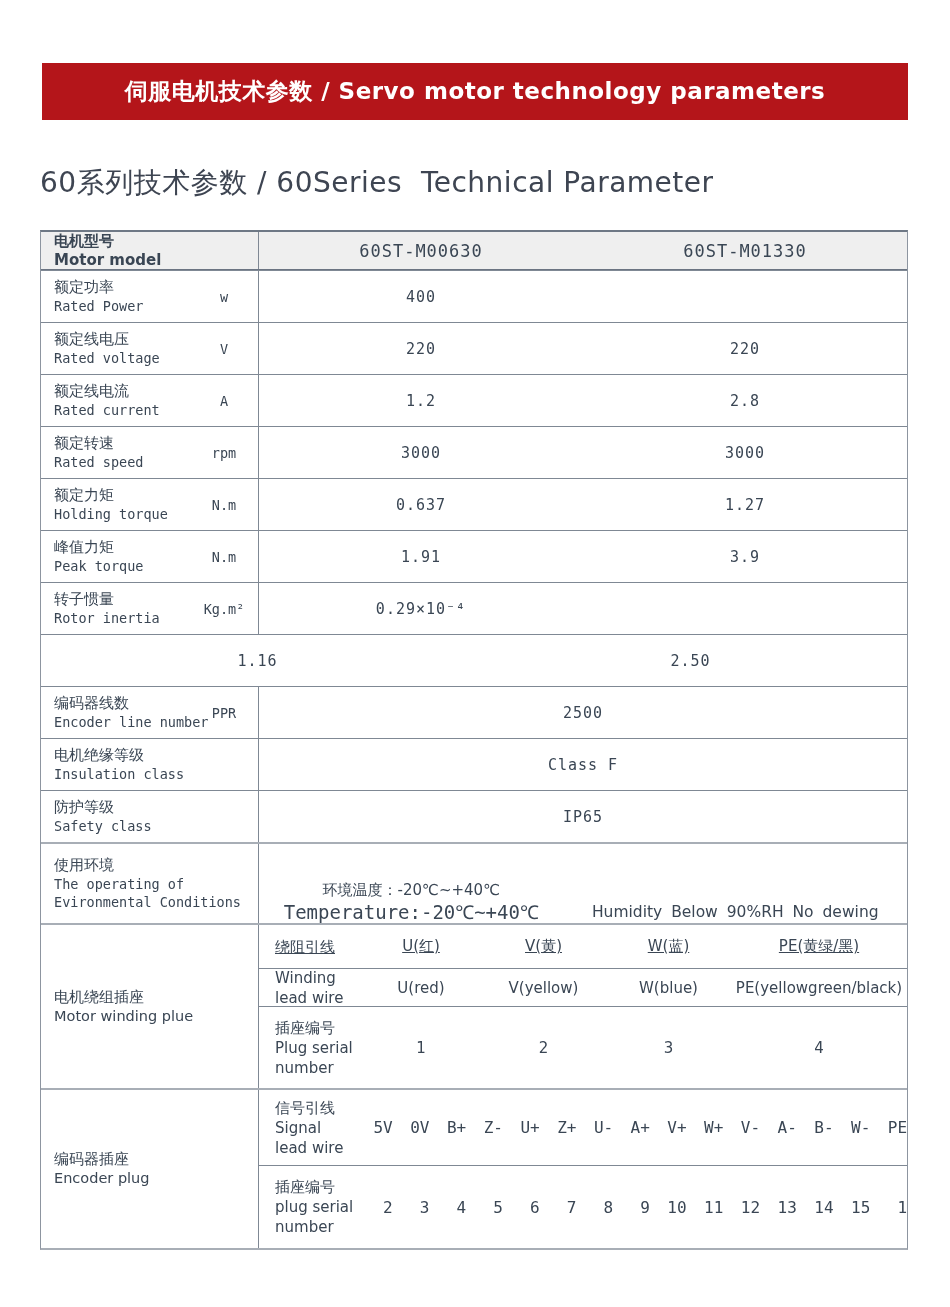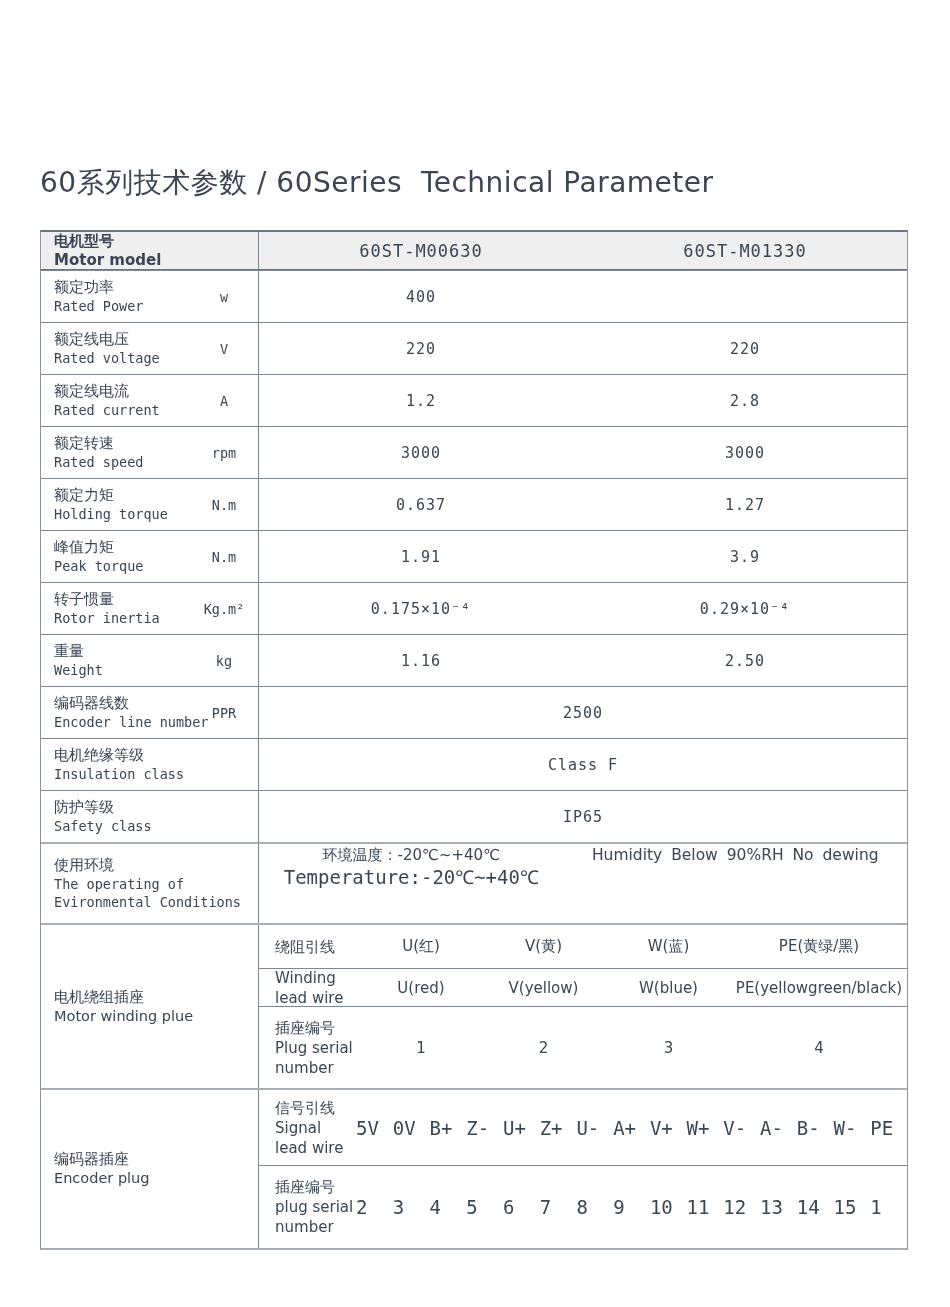--- a/index.html
+++ b/index.html
@@ -41,50 +41,53 @@
   .unit {
     position:absolute; right:6px; width:56px; text-align:center; font-size:13.5px;
     font-family:"DejaVu Sans Mono","Liberation Mono",monospace;
   }
   .vals { flex:1; display:flex; align-items:center; }
   .val { width:50%; text-align:center; font-size:15px; letter-spacing:1px;
          font-family:"DejaVu Sans Mono","Liberation Mono",monospace; }
   .val.model { font-size:17px; letter-spacing:1px; }
   .val.merged { width:100%; }
   
-  .env-vals { flex:1; display:flex; align-items:flex-start; }
+  .env-vals { flex:1; display:flex; align-items:flex-end; }
   .env-block { display:flex; flex-direction:column; text-align:center; }
   .env-block.b1 { width:47%; }
   .env-block.b2 { width:53%; }
   .env-zh { font-size:15px; line-height:22px; }
   .env-en-mono { font-size:19px; line-height:22px; font-family:"DejaVu Sans Mono","Liberation Mono",monospace; }
   .env-en-sans { font-size:15.5px; line-height:22px; word-spacing:4px; }
   
   .row.sect { }
   .sect-body { flex:1; display:flex; flex-direction:column; }
   .sub-row { display:flex; align-items:center; }
   .sub-row + .sub-row { border-top:1px solid #7f8894; }
   .sub-label { display:flex; flex-direction:column; justify-content:center; padding-left:16px; }
   .sub-line { font-size:15px; line-height:20px; }
-  .wrow0 { height:43px; } .wrow1 { height:38px;align-items:center; } .wrow2 { flex:1; }
+  .wrow0 { height:43px;text-decoration:underline; } .wrow1 { height:38px;align-items:center; } .wrow2 { flex:1; }
   .w-sub { flex:0 0 102px; }
   .wcell { text-align:center; font-size:15px; }
   .wc0 { flex:0 0 120px; } .wc1 { flex:0 0 125px; } .wc2 { flex:0 0 125px; } .wc3 { flex:1; }
   .winding-sect { height:165px; }
   .encoder-sect { height:160px; }
   .erow0 { height:75px; } .erow1 { flex:1; }
   .e-sub { flex:0 0 97px; }
-  .ecell { flex:1; text-align:left; font-size:19px;
+  .ecell { flex:1; text-align:right; font-size:16px;
            font-family:"DejaVu Sans Mono","Liberation Mono",monospace; }
 </style>
 </head>
 <body>
 
 <div class="page">
 
+  <div class="banner">
+    <span>伺服电机技术参数 / Servo motor technology parameters</span>
+  </div>
 
   <div class="title">60系列技术参数 / 60Series  Technical Parameter</div>
 
   <div class="spec-table">
 
     <div class="row header">
       <div class="label-cell">
         <div class="lt">
           <div class="zh bold">电机型号</div>
           <div class="enb">Motor model</div>
@@ -176,32 +179,24 @@
         </div>
         <div class="row spec">
           <div class="label-cell">
             <div class="lt">
               <div class="zh">转子惯量</div>
               <div class="en">Rotor inertia</div>
             </div>
             <div class="unit">Kg.m²</div>
           </div>
           <div class="vals">
-            <div class="val">0.175×10⁻⁴</div>
             <div class="val">0.29×10⁻⁴</div>
           </div>
         </div>
         <div class="row spec">
-          <div class="label-cell">
-            <div class="lt">
-              <div class="zh">重量</div>
-              <div class="en">Weight</div>
-            </div>
-            <div class="unit">kg</div>
-          </div>
           <div class="vals">
             <div class="val">1.16</div>
             <div class="val">2.50</div>
           </div>
         </div>
         <div class="row spec">
           <div class="label-cell">
             <div class="lt">
               <div class="zh">编码器线数</div>
               <div class="en">Encoder line number</div>

